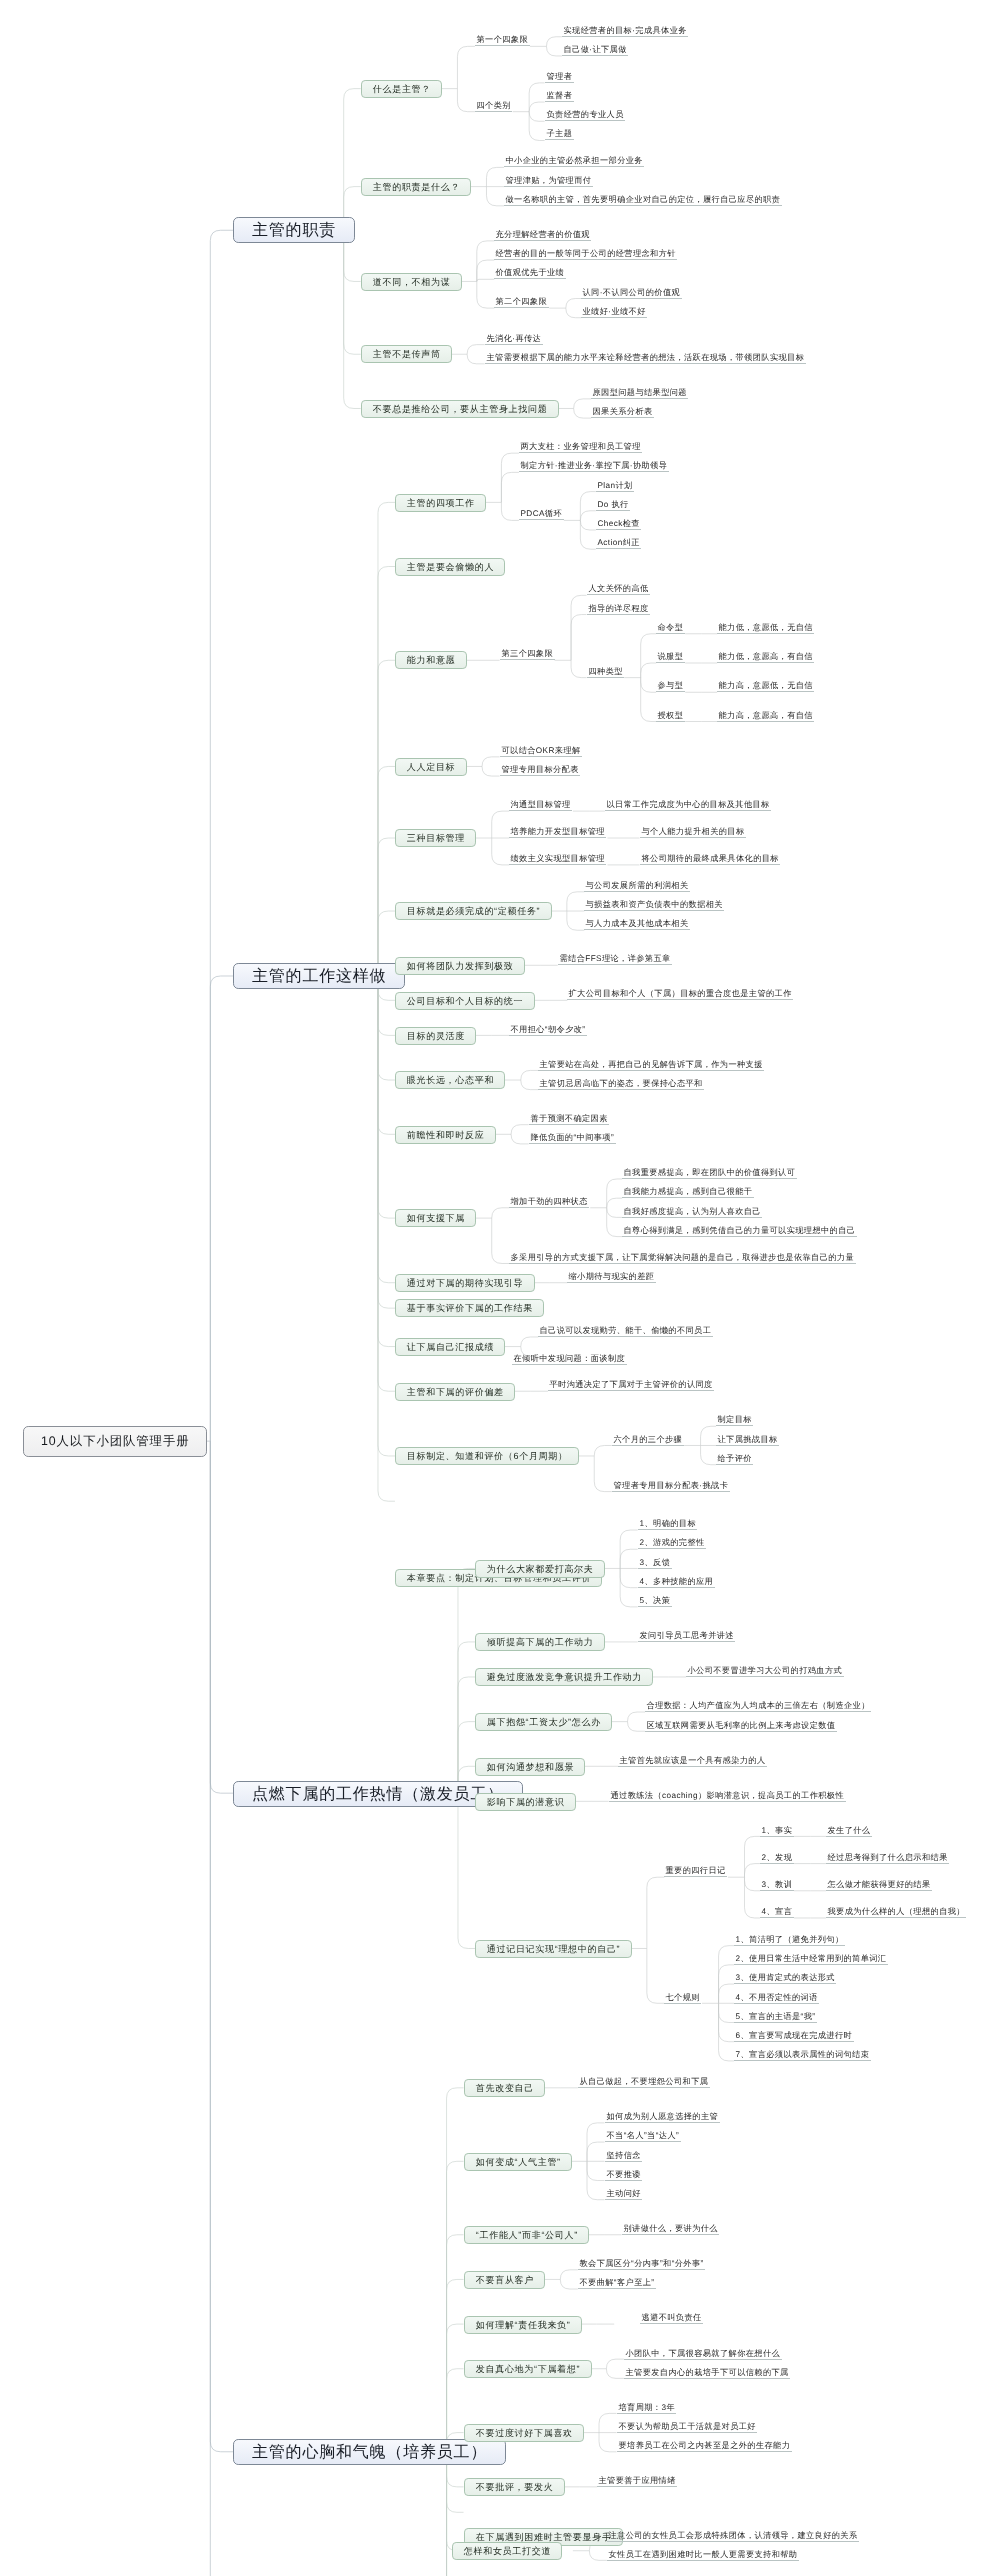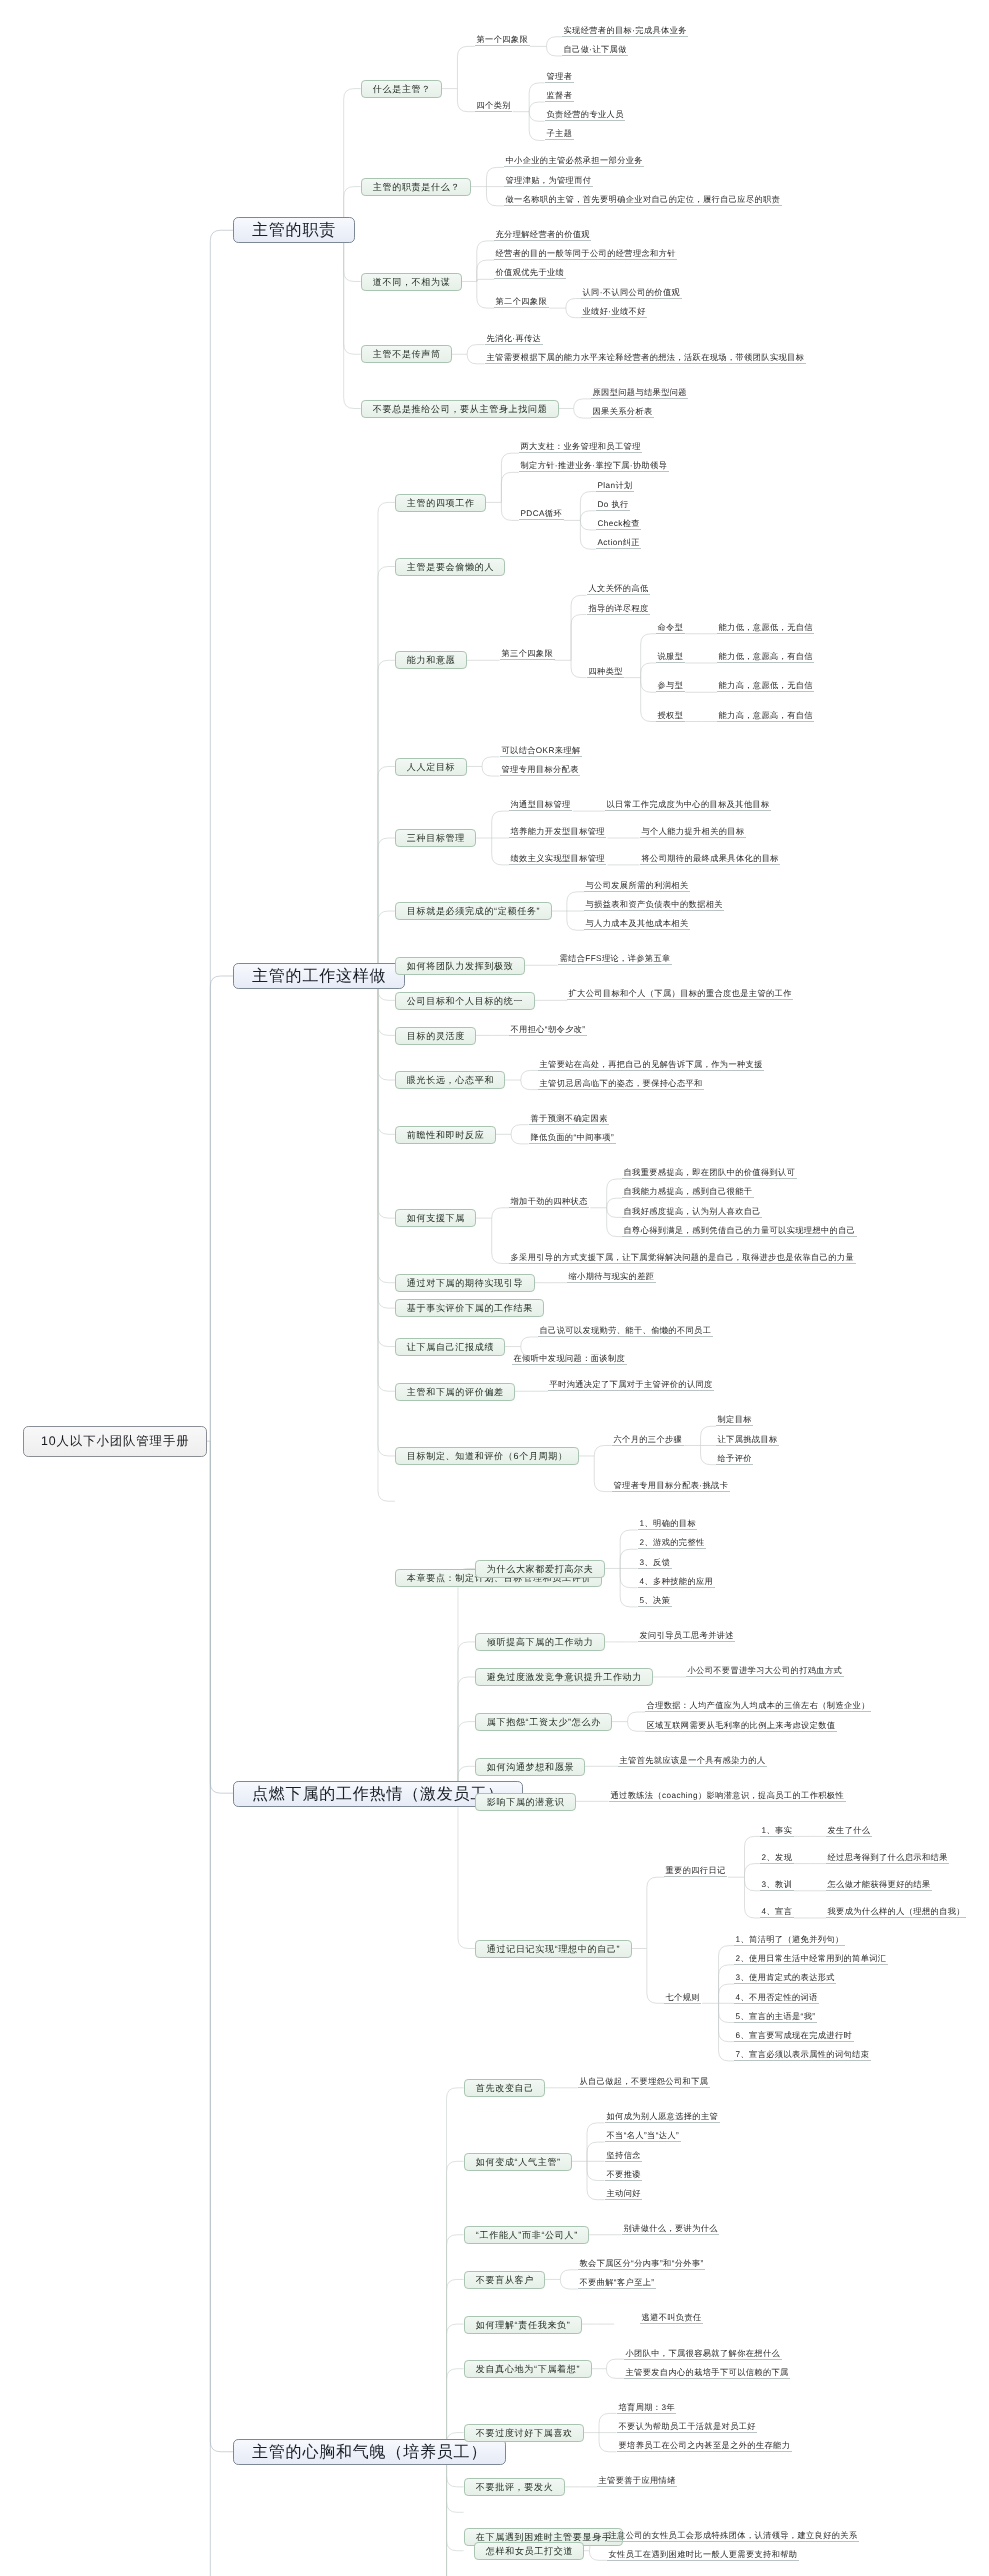--- a/index.html
+++ b/index.html
@@ -605,21 +605,21 @@
       </div>
       <div class="node n-l2" id="nd158" style="left: 464px; top: 2478px;">
         <span class="lbl">不要批评，要发火</span>
       </div>
       <div class="node n-plain" id="nd159" style="left: 597px; top: 2474px;">
         <span class="lbl">主管要善于应用情绪</span>
       </div>
       <div class="node n-l2" id="nd160" style="left: 464px; top: 2504px; margin-top: 24px;">
         <span class="lbl">在下属遇到困难时主管要显身手</span>
       </div>
-      <div class="node n-l2" id="nd161" style="left: 474px; top: 2542px;">
+      <div class="node n-l2" id="nd161" style="left: 452px; top: 2542px;">
         <span class="lbl">怎样和女员工打交道</span>
       </div>
       <div class="node n-plain" id="nd162" style="left: 607px; top: 2529px;">
         <span class="lbl">注意公司的女性员工会形成特殊团体，认清领导，建立良好的关系</span>
       </div>
       <div class="node n-plain" id="nd163" style="left: 607px; top: 2548px;">
         <span class="lbl">女性员工在遇到困难时比一般人更需要支持和帮助</span>
       </div>
     </div>
 </div>

